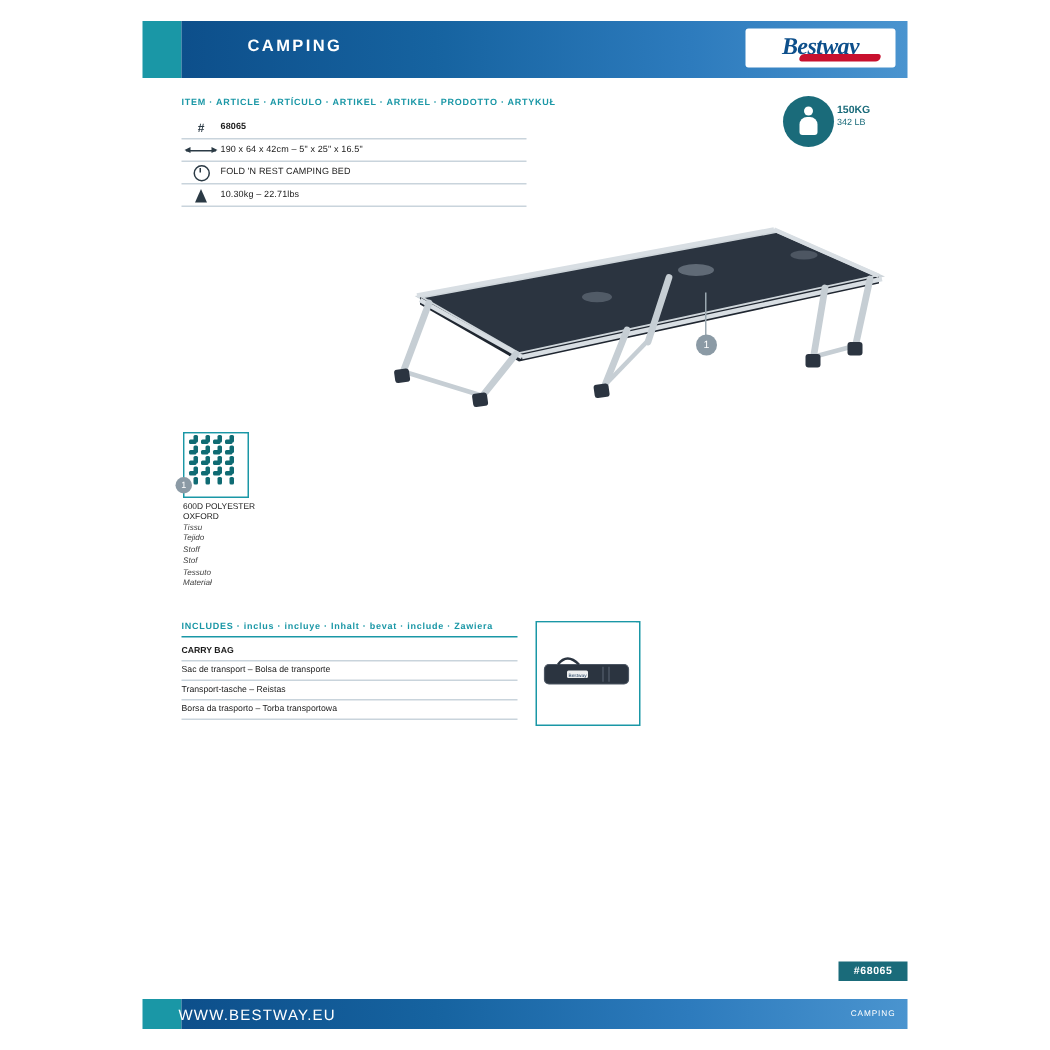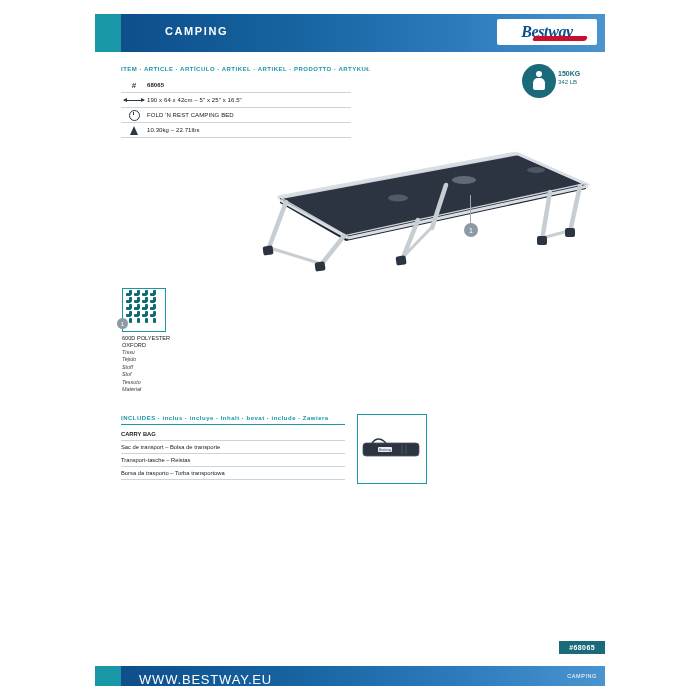--- a/index.html
+++ b/index.html
@@ -301,22 +301,22 @@
     background: #1a97a6;
   }
   .footer-bar {
     position: absolute;
     left: 26px; top: 0;
     width: 484px; height: 20px;
     background: linear-gradient(to right, #0d4f8b 0%, #1663a0 35%, #2d7bbd 70%, #4a94cf 100%);
   }
   .footer-url {
     position: absolute;
-    left: 44px; top: 6px;
-    font-size: 13px;
+    left: 24px; top: 6px;
+    font-size: 10px;
     letter-spacing: 0.8px;
     color: #ffffff;
   }
   .footer-cat {
     position: absolute;
     right: 8px; top: 7px;
     font-size: 5.5px;
     letter-spacing: 0.6px;
     color: #ffffff;
   }

